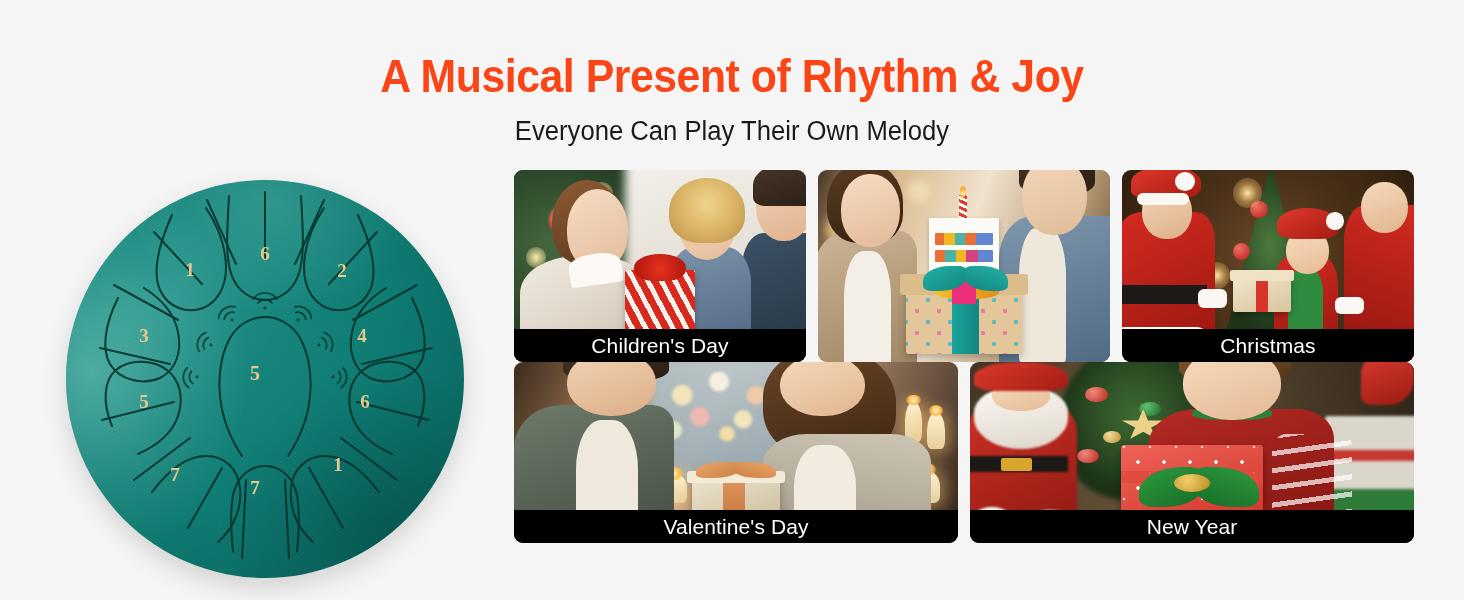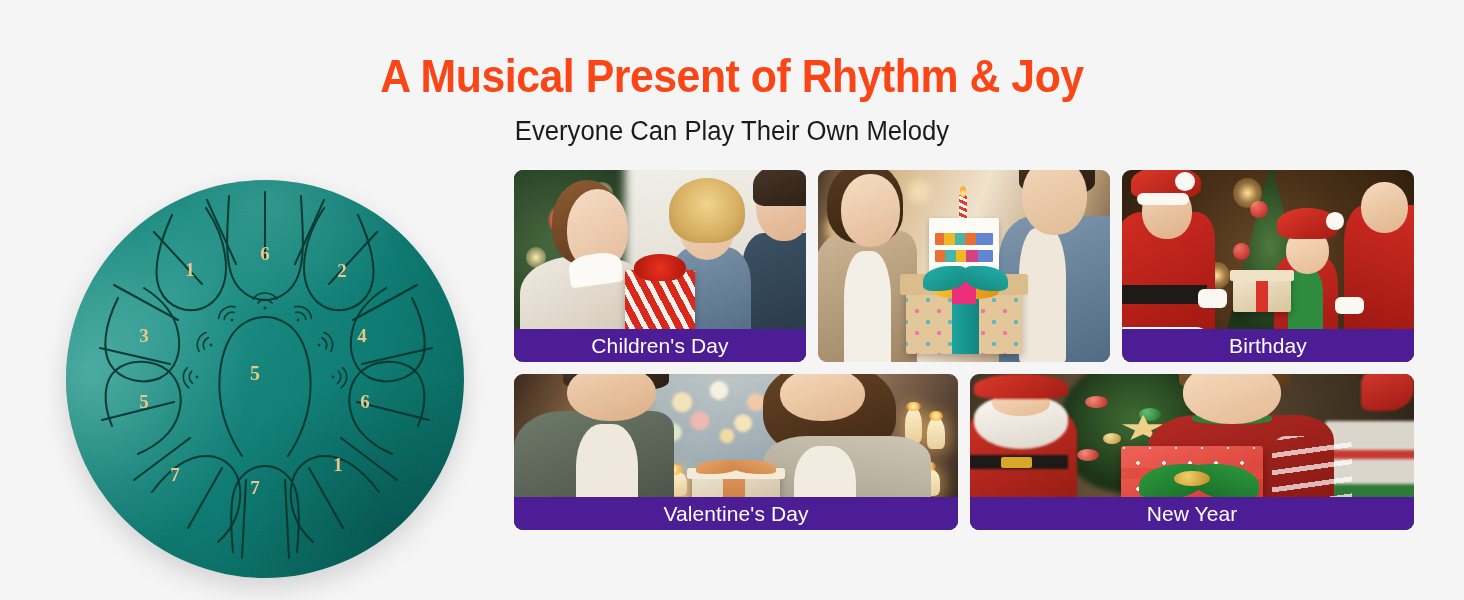--- a/index.html
+++ b/index.html
@@ -104,40 +104,40 @@
     top: 170px;
     width: 900px;
     height: 398px;
   }
   .row {
     display: flex;
     gap: 12px;
     width: 100%;
   }
   .row.top { height: 192px; }
-  .row.bottom { height: 156px; margin-top: 12px; }
+  .row.bottom { height: 181px; }
 
   .card {
     position: relative;
     border-radius: 9px;
     overflow: hidden;
     background: #cfcfcf;
     flex: 1 1 0;
   }
   .card .scene {
     position: absolute;
     inset: 0;
   }
   .card .label {
     position: absolute;
     left: 0;
     right: 0;
     bottom: 0;
     height: 33px;
-    background: #4c1d95;
+    background: #000000;
     color: #ffffff;
     font-size: 21px;
     line-height: 33px;
     text-align: center;
     letter-spacing: 0.1px;
     white-space: nowrap;
   }
 
   
   .abs { position: absolute; }
@@ -558,21 +558,21 @@
         <div class="abs s3-kid-body"></div>
         <div class="abs s3-kid-green"></div>
         <div class="abs s3-kid-head"></div>
         <div class="abs s3-kid-hat"></div>
         <div class="abs s3-hat-pom" style="left:70%;top:22%;width:6%;height:9%"></div>
         <div class="abs s3-cuff" style="left:73%;top:66%;width:10%;height:9%"></div>
         <div class="abs s3-gift"></div>
         <div class="abs s3-gift-rib"></div>
         <div class="abs s3-gift-lid"></div>
       </div>
-      <div class="label">Birthday</div>
+      <div class="label">Christmas</div>
     </div>
   </div>
 
   <div class="row bottom">
 
     <div class="card" style="flex: 0 0 444px;">
       <div class="scene s4">
         <div class="abs s4-window"></div>
         <div class="abs s4-flowers"></div>
         <div class="abs s4-candle" style="left:2%;top:50%;width:5%;height:16%"></div>

